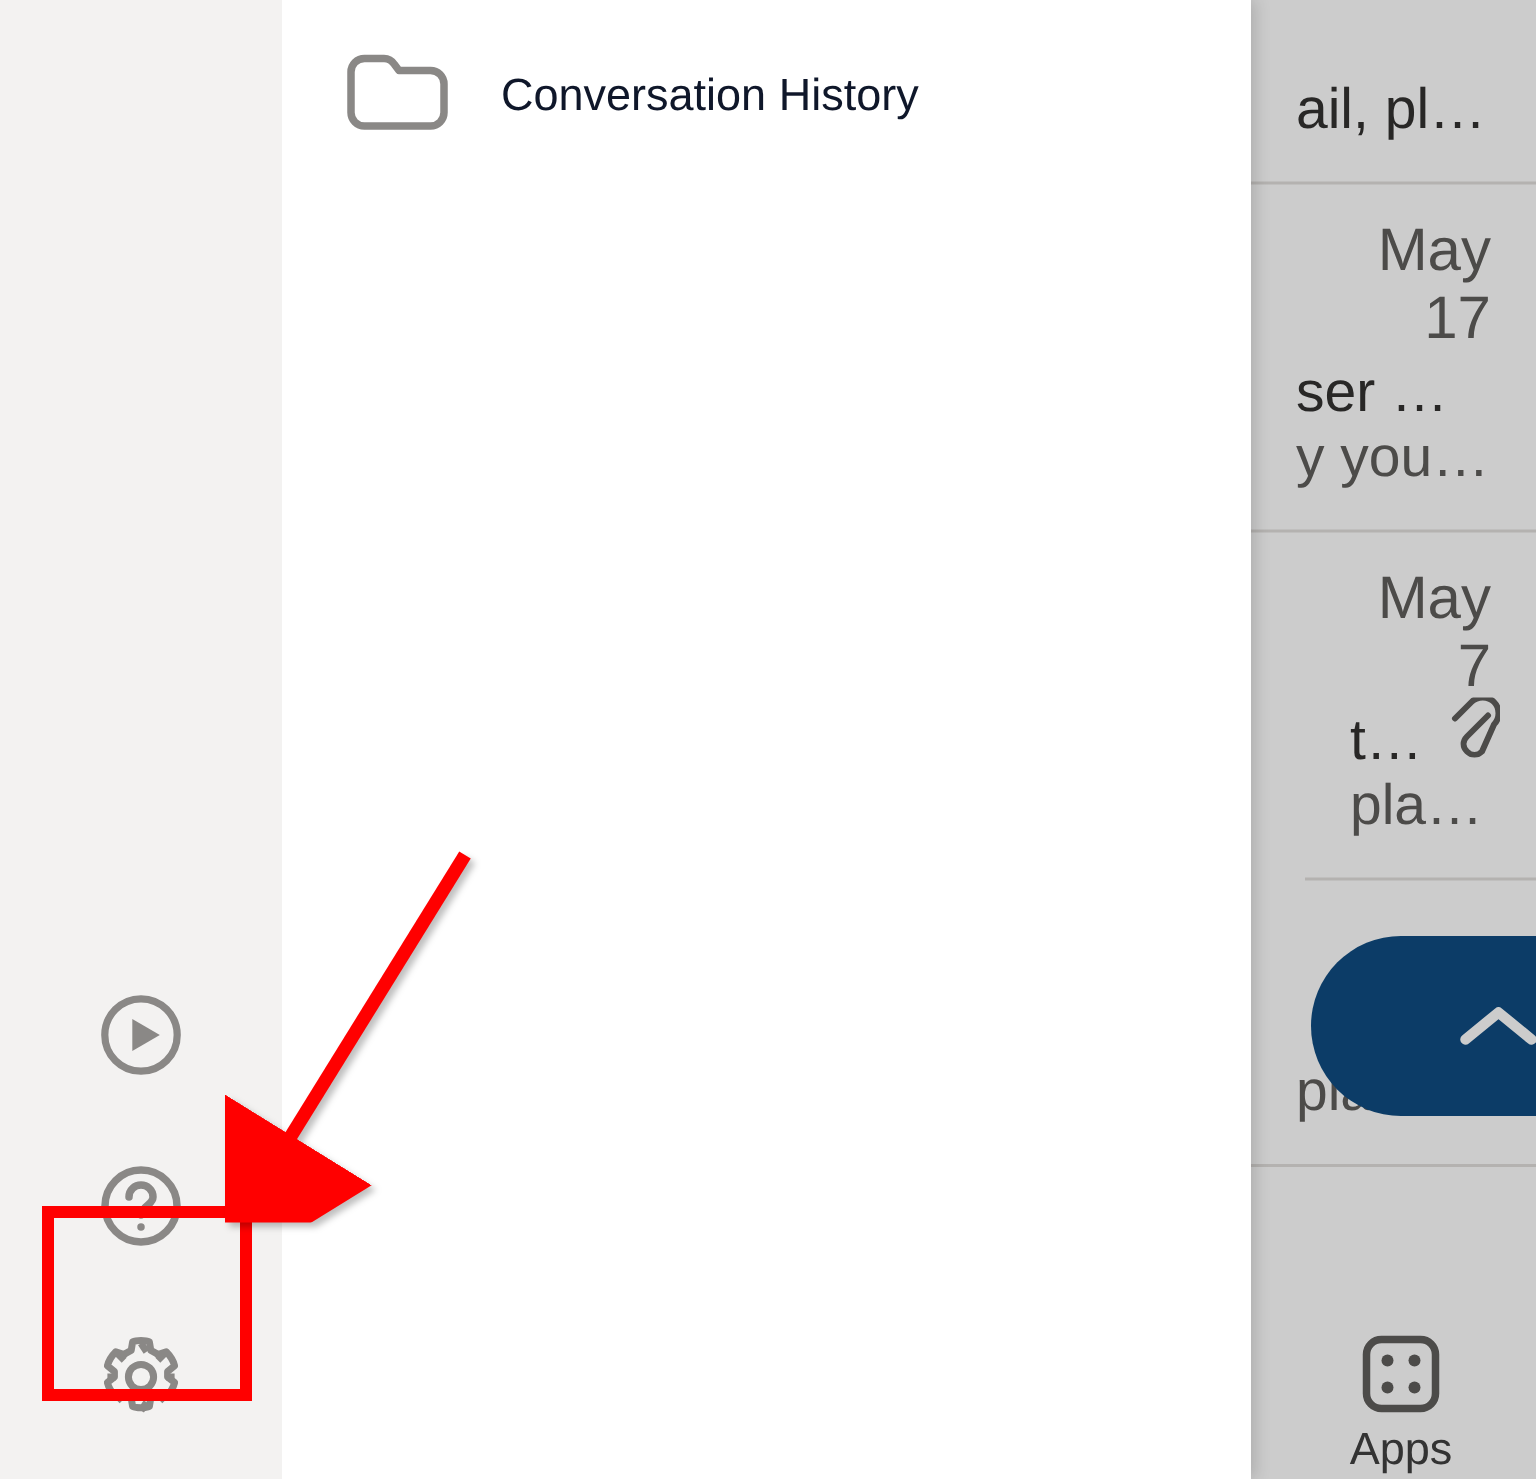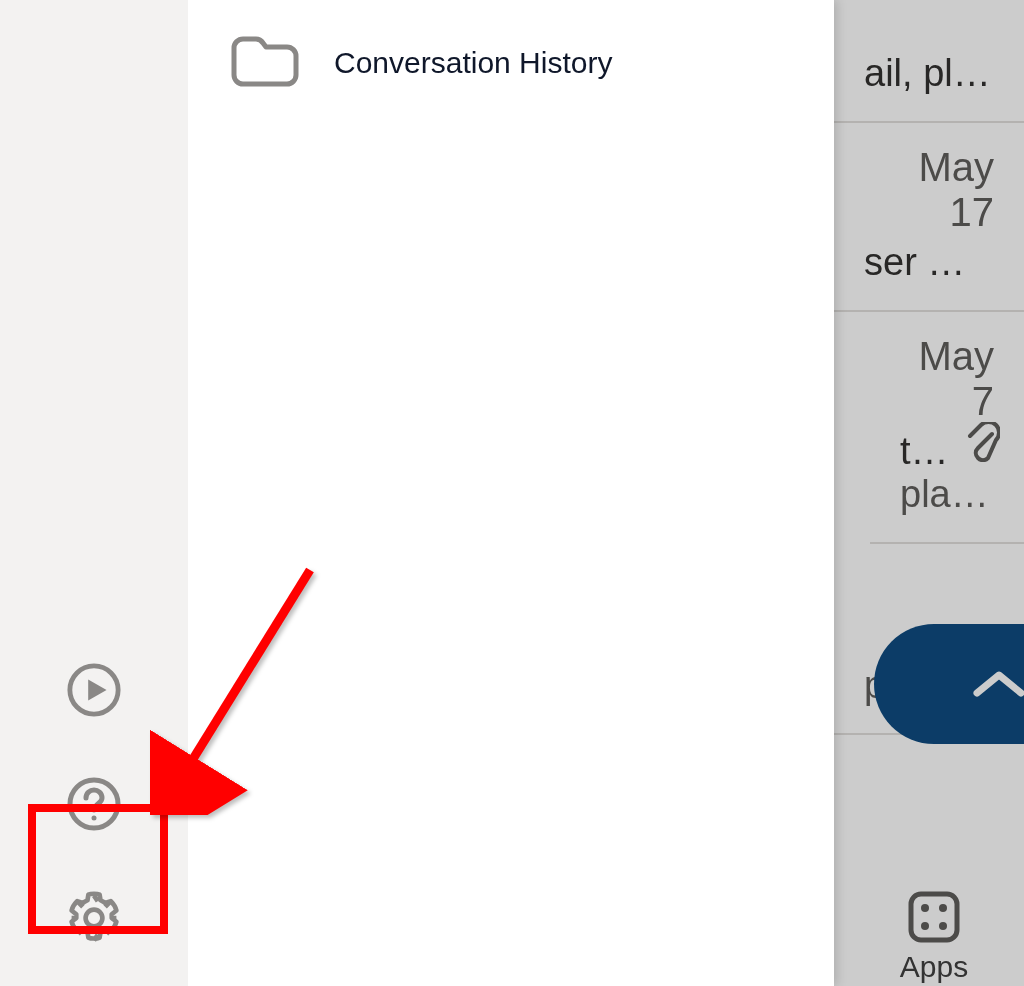--- a/index.html
+++ b/index.html
@@ -212,20 +212,21 @@
 
 <div class="maillist-bg">
 
   <div class="mail-item" style="padding-top:52px;">
     <div class="mi-subj">ail, pl…</div>
   </div>
 
   <div class="mail-item">
     <div class="mi-date">May 17</div>
     <div class="mi-subj">ser M…</div>
+    <div class="mi-prev">y you …</div>
   </div>
 
   <div class="mail-item" style="position:relative;margin-left:36px;">
     <div class="mi-date">May 7</div>
     <div class="mi-subj" style="padding-right:50px;">ter…</div>
     <div class="mi-prev">placin…</div>
     <span class="attach-icon">
       <svg width="36" height="40" viewBox="0 0 36 40" fill="none">
         <path d="M28 12 L14 26 c-3 3-3 7 0 10 c3 3 7 3 10 0 L32 18 c4-4 4-11 0-15 c-4-4-11-4-15 0 L6 14" stroke="#605e5c" stroke-width="4" stroke-linecap="round"></path>
       </svg>

